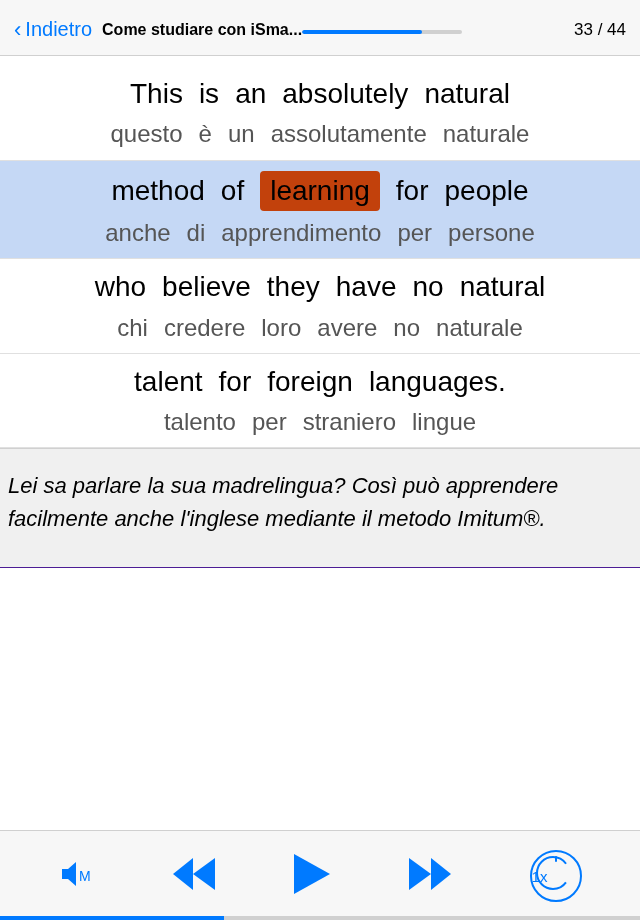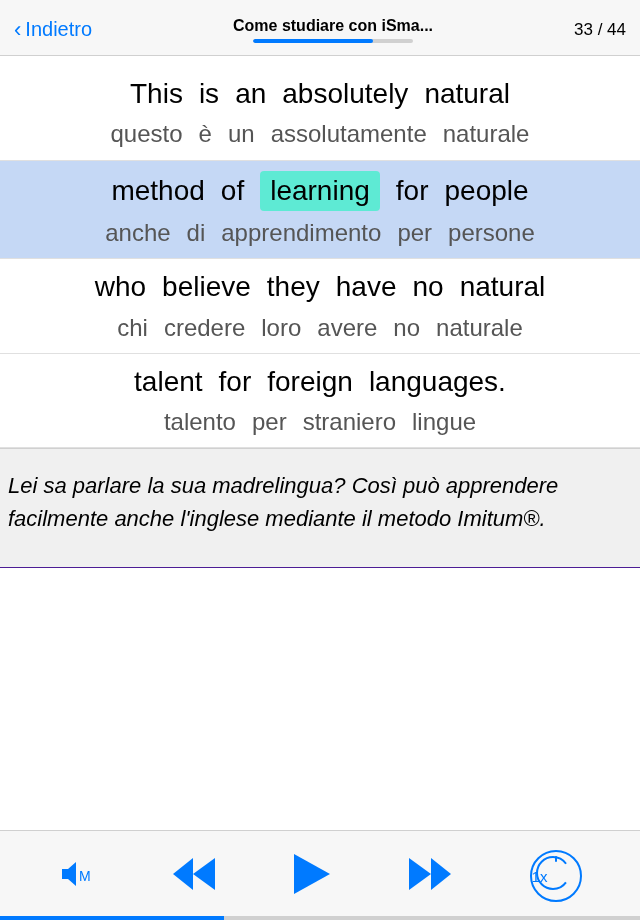--- a/index.html
+++ b/index.html
@@ -34,21 +34,21 @@
       font-size: 22px;
       color: #007aff;
       line-height: 1;
     }
     #back-label {
       font-size: 20px;
       color: #007aff;
     }
     #header-center {
       display: flex;
-      flex-direction: column;
+      flex-direction: row;
       align-items: center;
       flex: 1;
       padding: 0 10px;
     }
     #header-title {
       font-size: 16px;
       font-weight: 600;
       color: #000;
     }
     #header-progress-bar {
@@ -96,21 +96,21 @@
       color: #555;
     }
     .word {
       font-size: 28px;
       font-weight: 400;
       color: #000;
       margin: 0 8px;
       line-height: 1.3;
     }
     .word.highlighted-word {
-      background: #5eead4;
+      background: #c2410c;
       border-radius: 4px;
       padding: 2px 10px;
       color: #000;
     }
     .word.translation-word {
       font-size: 24px;
       color: #555;
     }
 
     

